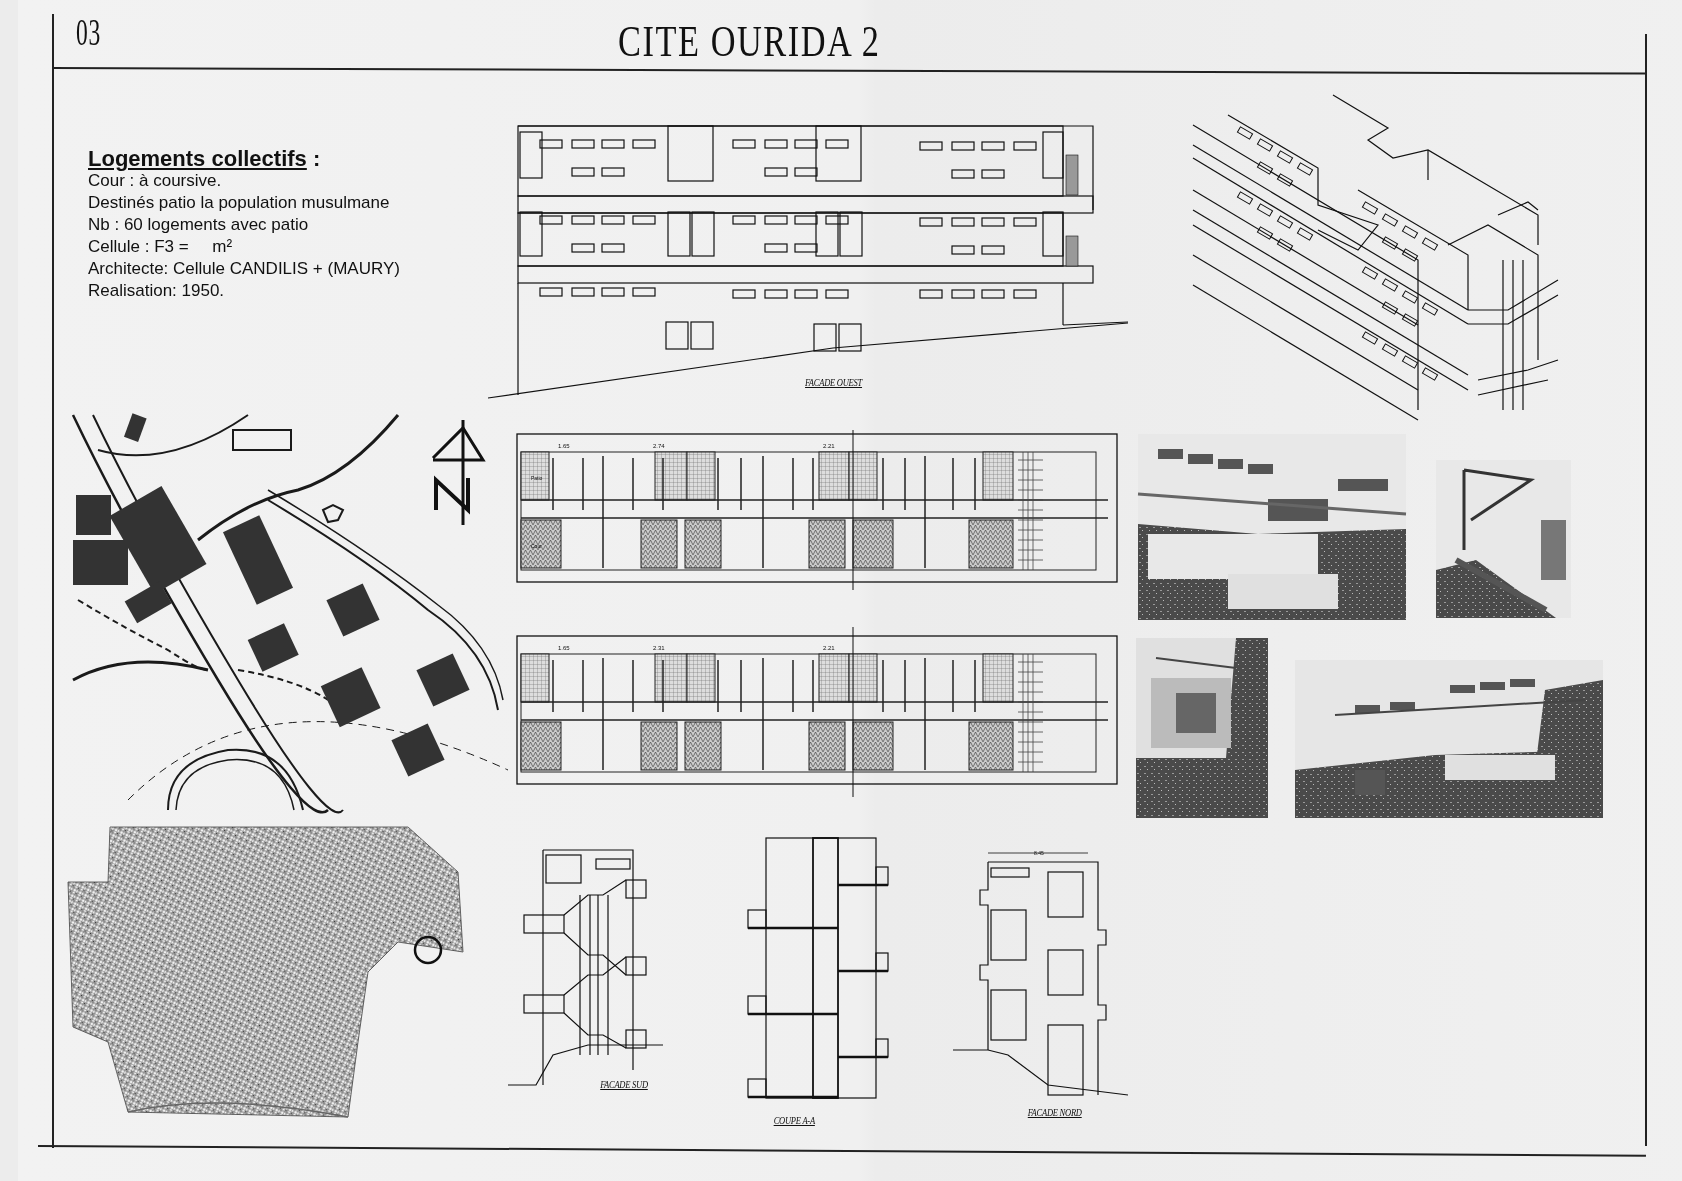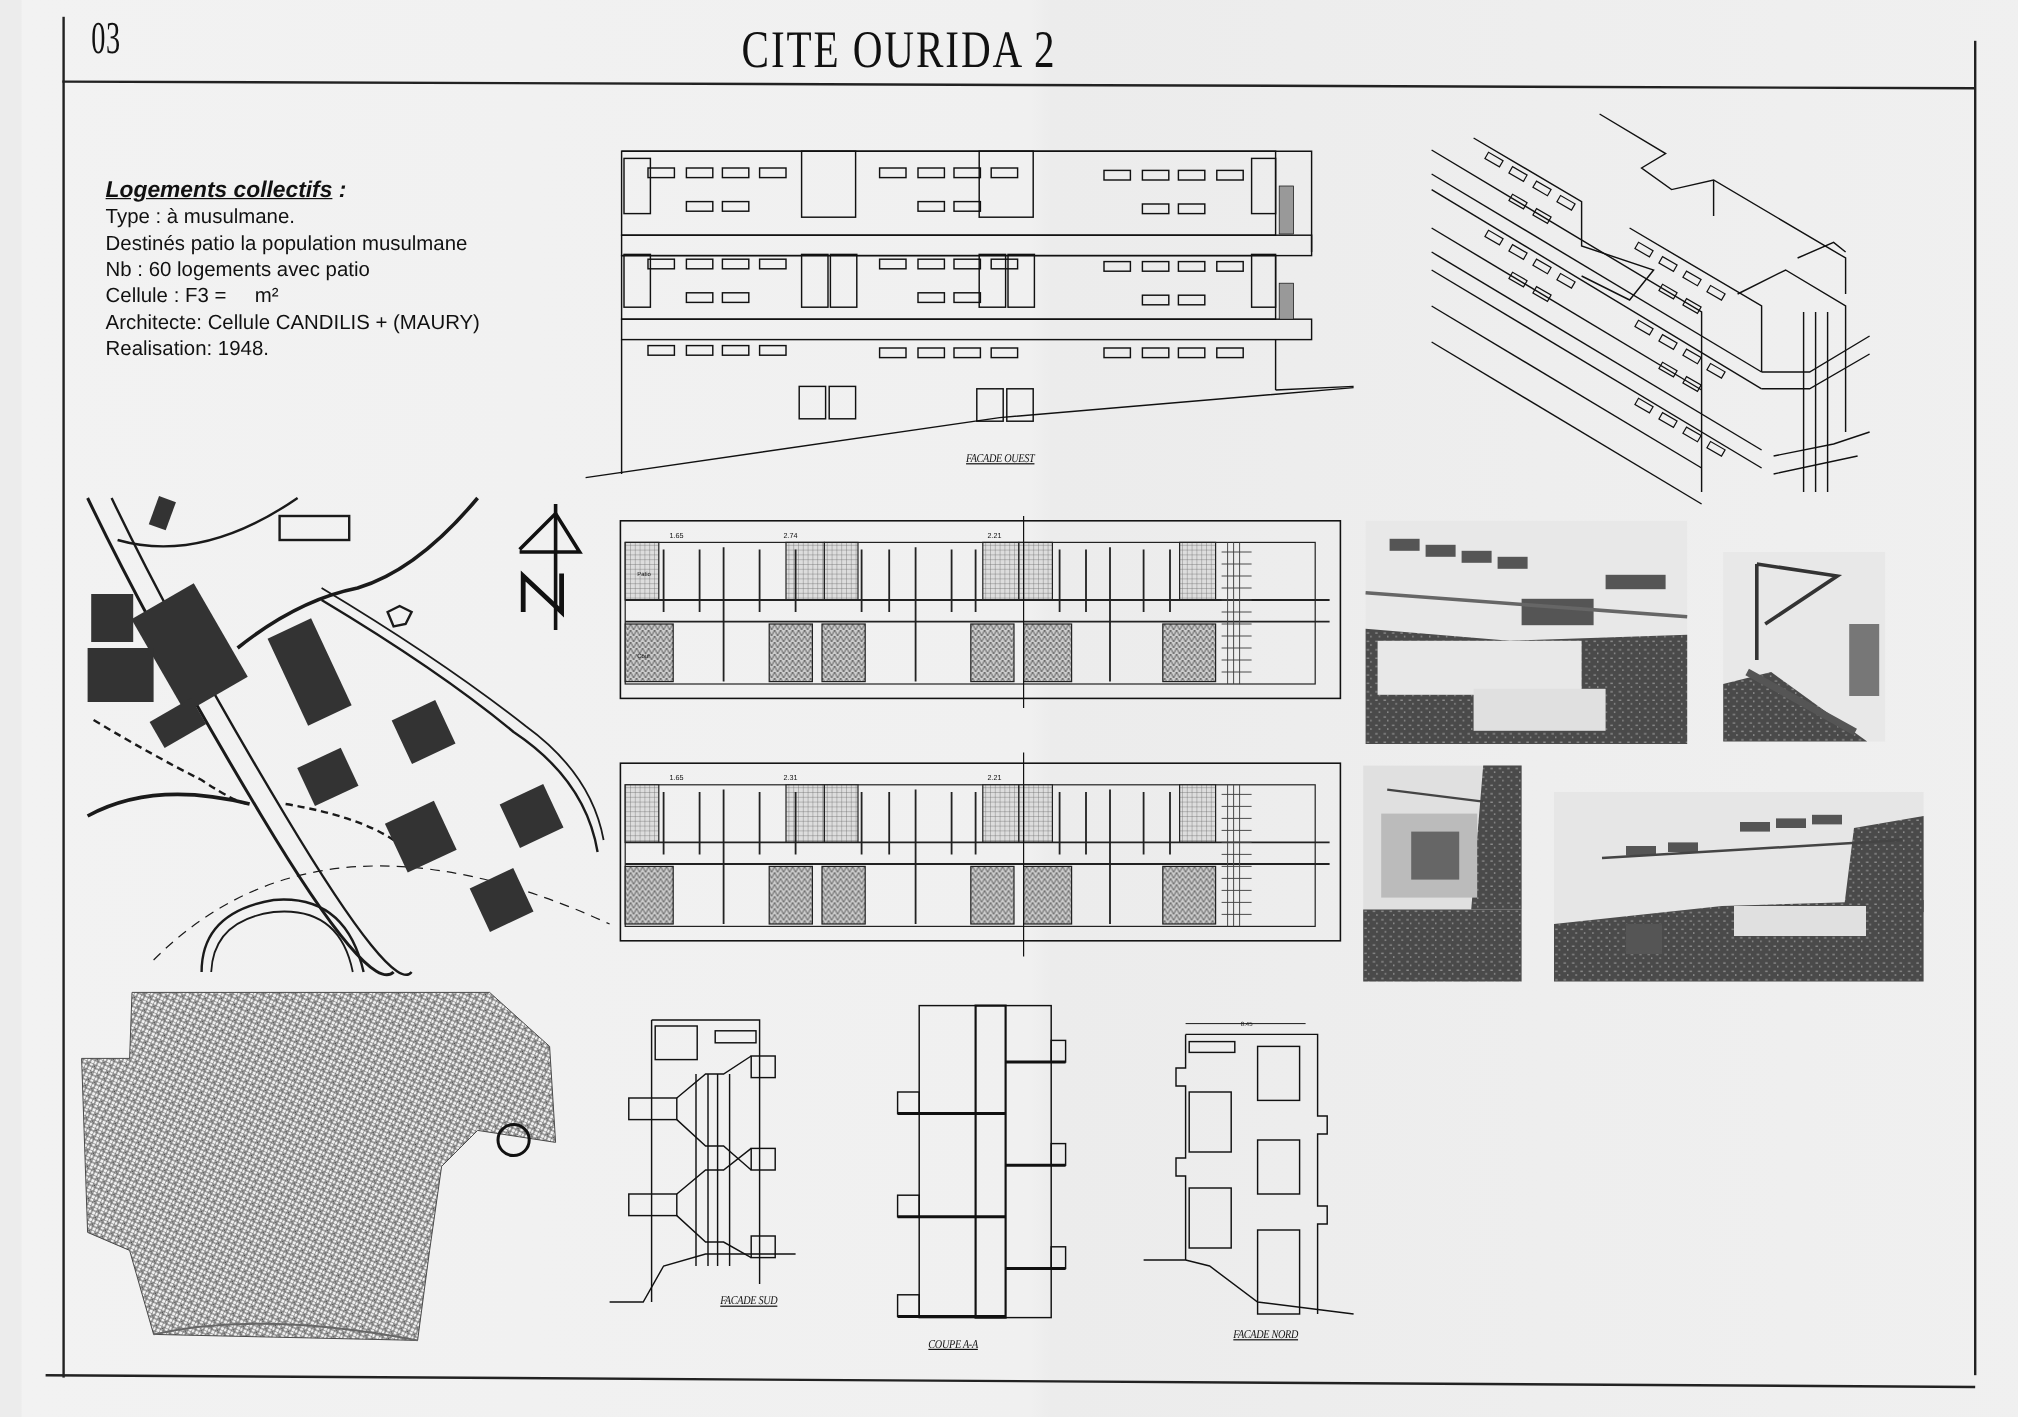--- a/index.html
+++ b/index.html
@@ -16,21 +16,21 @@
   .page-num {
     left: 58px; top: 10px; font-family: "Liberation Serif", serif;
     font-size: 38px; transform: scaleX(0.62); transform-origin: left top; letter-spacing: 1px;
   }
   .page-title {
     left: 600px; top: 16px; font-family: "Liberation Serif", serif;
     font-size: 44px; transform: scaleX(0.78); transform-origin: left top; letter-spacing: 2px;
   }
   .rule { background: #222; }
   .info { left: 70px; top: 148px; font-size: 17px; line-height: 22px; }
-  .info .h { font-weight: bold; font-size: 19px; font-style: italic; }
+  .info .h { font-weight: bold; font-size: 22px; }
   .info .h u { text-decoration: underline; }
   .info div { white-space: pre; }
   .caption {
     font-family: "Liberation Serif", serif; font-style: italic; font-size: 10px;
     text-decoration: underline; letter-spacing: -0.3px; transform: scaleX(0.85);
   }
   svg { position: absolute; overflow: visible; }
   .photo { position: absolute; }
 </style>
 </head>
@@ -41,26 +41,26 @@
   <div class="abs page-num">03</div>
   <div class="abs page-title">CITE OURIDA 2</div>
 
   <div class="abs rule" style="left:34px;top:14px;width:2px;height:1134px;"></div>
   <div class="abs rule" style="left:1627px;top:34px;width:2px;height:1112px;"></div>
   <div class="abs rule" style="left:34px;top:67px;width:1594px;height:2px;transform:rotate(0.2deg);transform-origin:left;"></div>
   <div class="abs rule" style="left:20px;top:1145px;width:1608px;height:2px;transform:rotate(0.35deg);transform-origin:left;"></div>
 
   <div class="abs info">
     <div class="h"><u>Logements collectifs</u><span> :</span></div>
-    <div>Type : à musulmane.</div>
+    <div>Cour : à coursive.</div>
     <div>Destinés patio la population musulmane</div>
     <div>Nb : 60 logements avec patio</div>
     <div>Cellule : F3 =     m²</div>
     <div>Architecte: Cellule CANDILIS + (MAURY)</div>
-    <div>Realisation: 1948.</div>
+    <div>Realisation: 1950.</div>
   </div>
 
   <svg style="left:470px;top:110px;" width="680" height="280" viewBox="0 0 680 280" fill="none" stroke="#111" stroke-width="1.2">
     <rect x="30" y="16" width="545" height="70"></rect>
     <rect x="30" y="86" width="575" height="17"></rect>
     <rect x="30" y="103" width="545" height="53"></rect>
     <rect x="30" y="156" width="575" height="17"></rect>
     <path d="M30 173 V285 M575 173 V215 M575 215 L640 212"></path>
     <path d="M0 288 L345 238 L640 213"></path>
     <path d="M30 16 H605 V100"></path>

